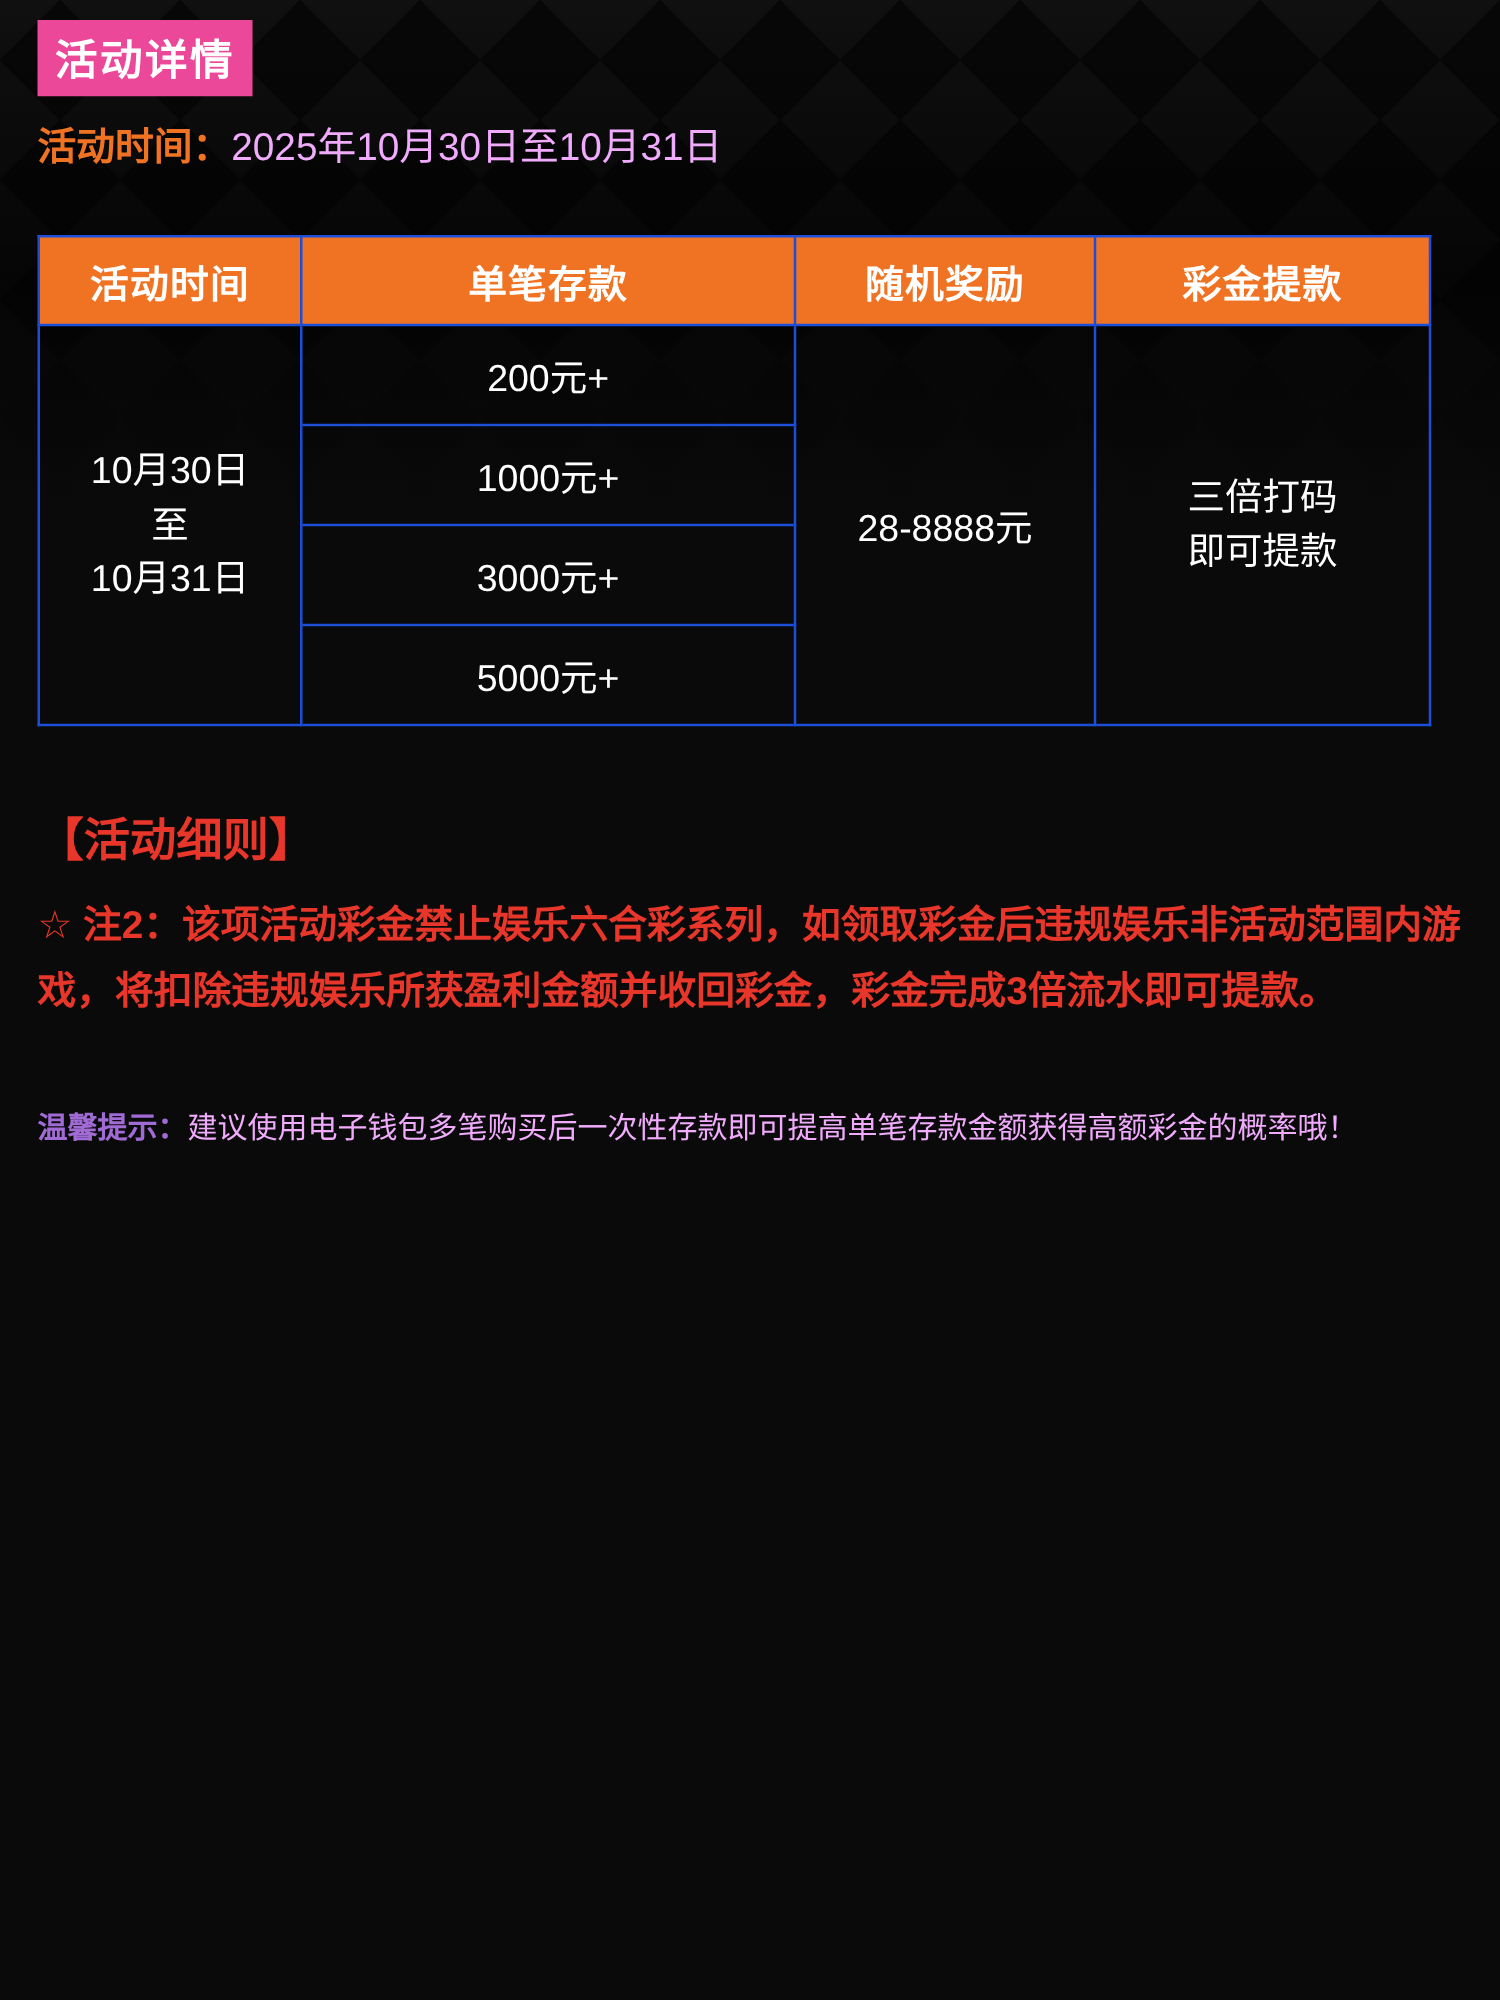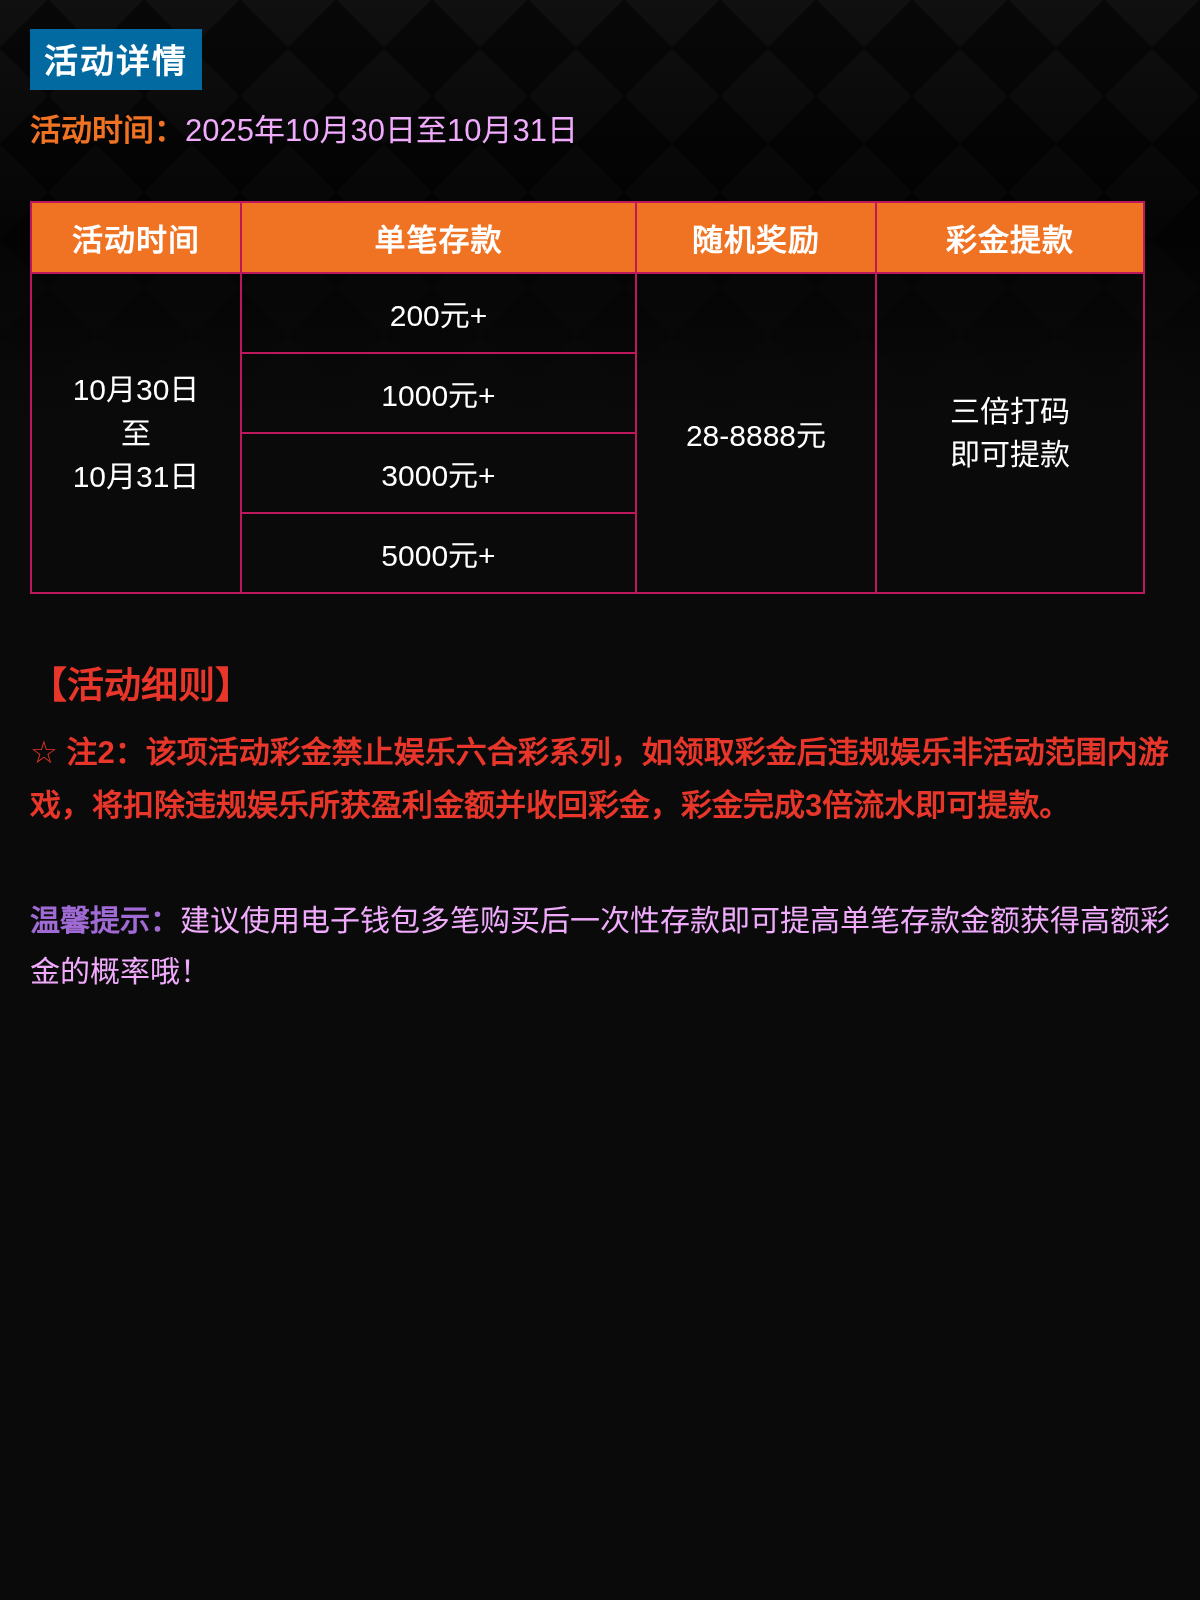--- a/index.html
+++ b/index.html
@@ -37,27 +37,27 @@
   .page {
     position: relative;
     padding: 0 30px;
     box-sizing: border-box;
     width: 1200px;
   }
 
   
   .section-badge {
     display: inline-block;
-    background: #0369a1;
+    background: #ec4899;
     color: #ffffff;
     font-size: 34px;
     font-weight: bold;
     letter-spacing: 2px;
     padding: 5px 14px 7px 14px;
-    margin-top: 29px;
+    margin-top: 16px;
   }
 
   
   .intro {
     margin-top: 14px;
     font-size: 31px;
     line-height: 1.72;
   }
   .intro-row {
     display: block;
@@ -76,21 +76,21 @@
   .table-wrap {
     margin-top: 44px;
     width: 1113px;
   }
   table.promo {
     border-collapse: collapse;
     width: 100%;
     table-layout: fixed;
   }
   table.promo th, table.promo td {
-    border: 2px solid #be185d;
+    border: 2px solid #1d4ed8;
     text-align: center;
     vertical-align: middle;
     font-size: 30px;
     color: #ffffff;
   }
   table.promo th {
     background: #f07324;
     font-weight: bold;
     font-size: 31px;
     padding: 12px 4px;
@@ -134,21 +134,21 @@
   .rule-block .star { font-weight: normal; }
   .example {
     font-size: 31px;
     line-height: 1.72;
     margin-top: 6px;
   }
   .example .lbl { color: #f07324; font-weight: bold; }
 
   .tips {
     margin-top: 62px;
-    font-size: 30px;
+    font-size: 24px;
     line-height: 1.72;
   }
   .tips .lbl {
     color: #a06bd4;
     font-weight: bold;
   }
 </style>
 </head>
 <body>
 

